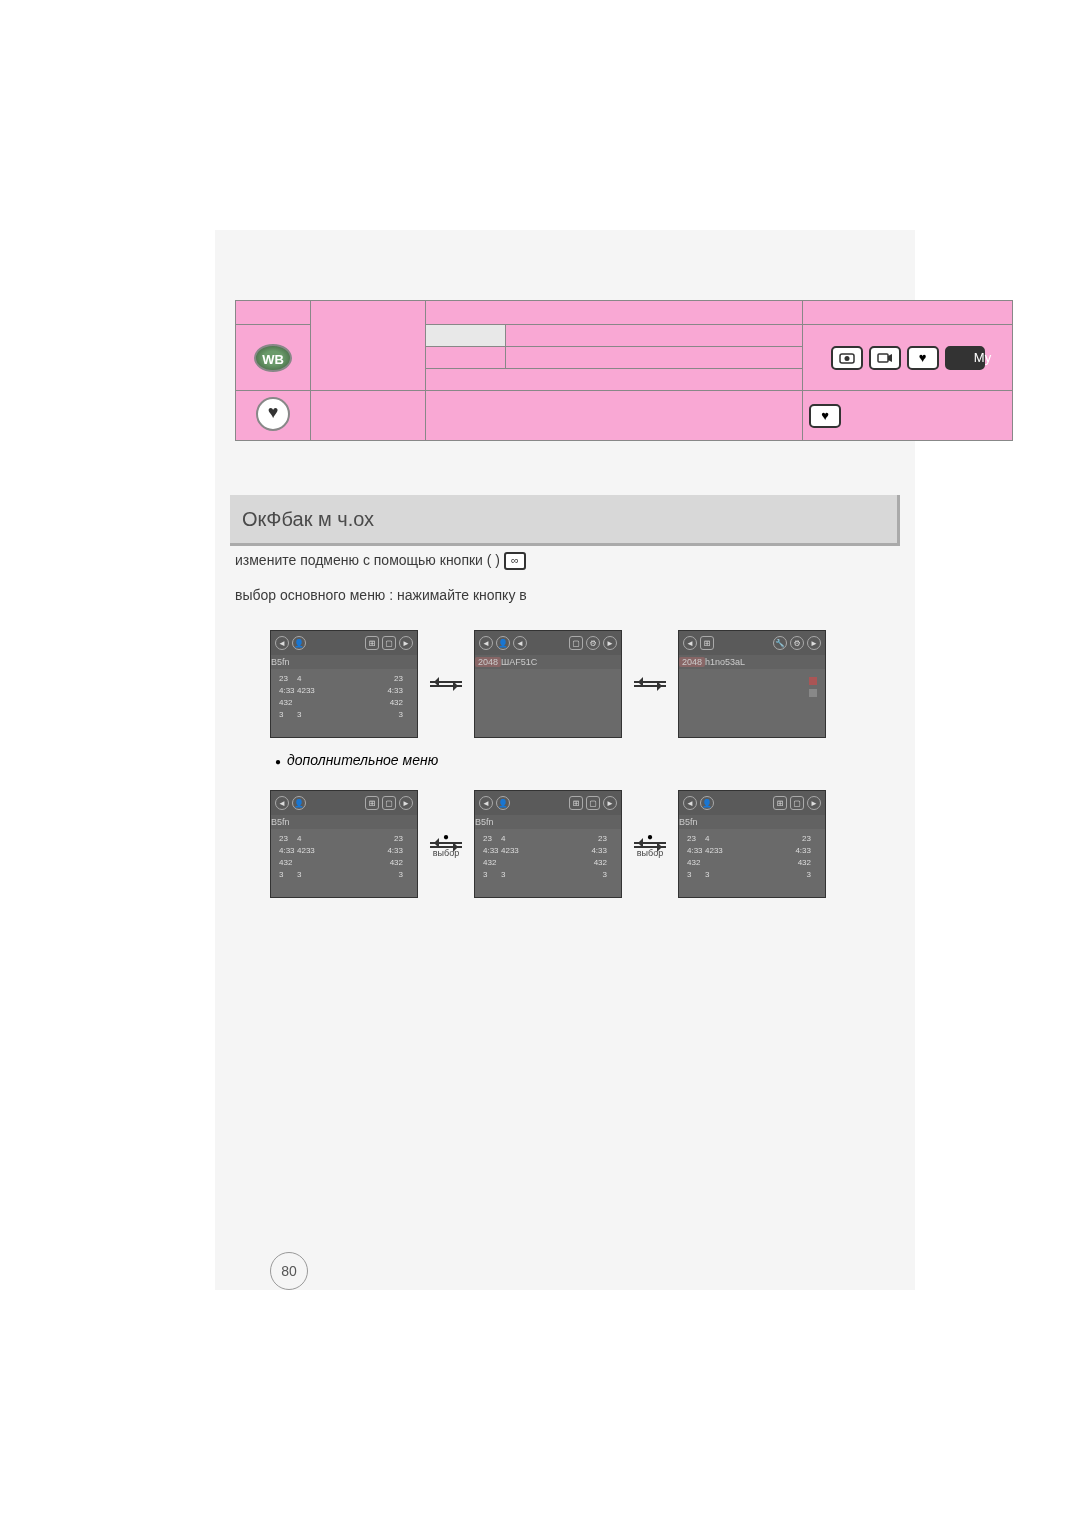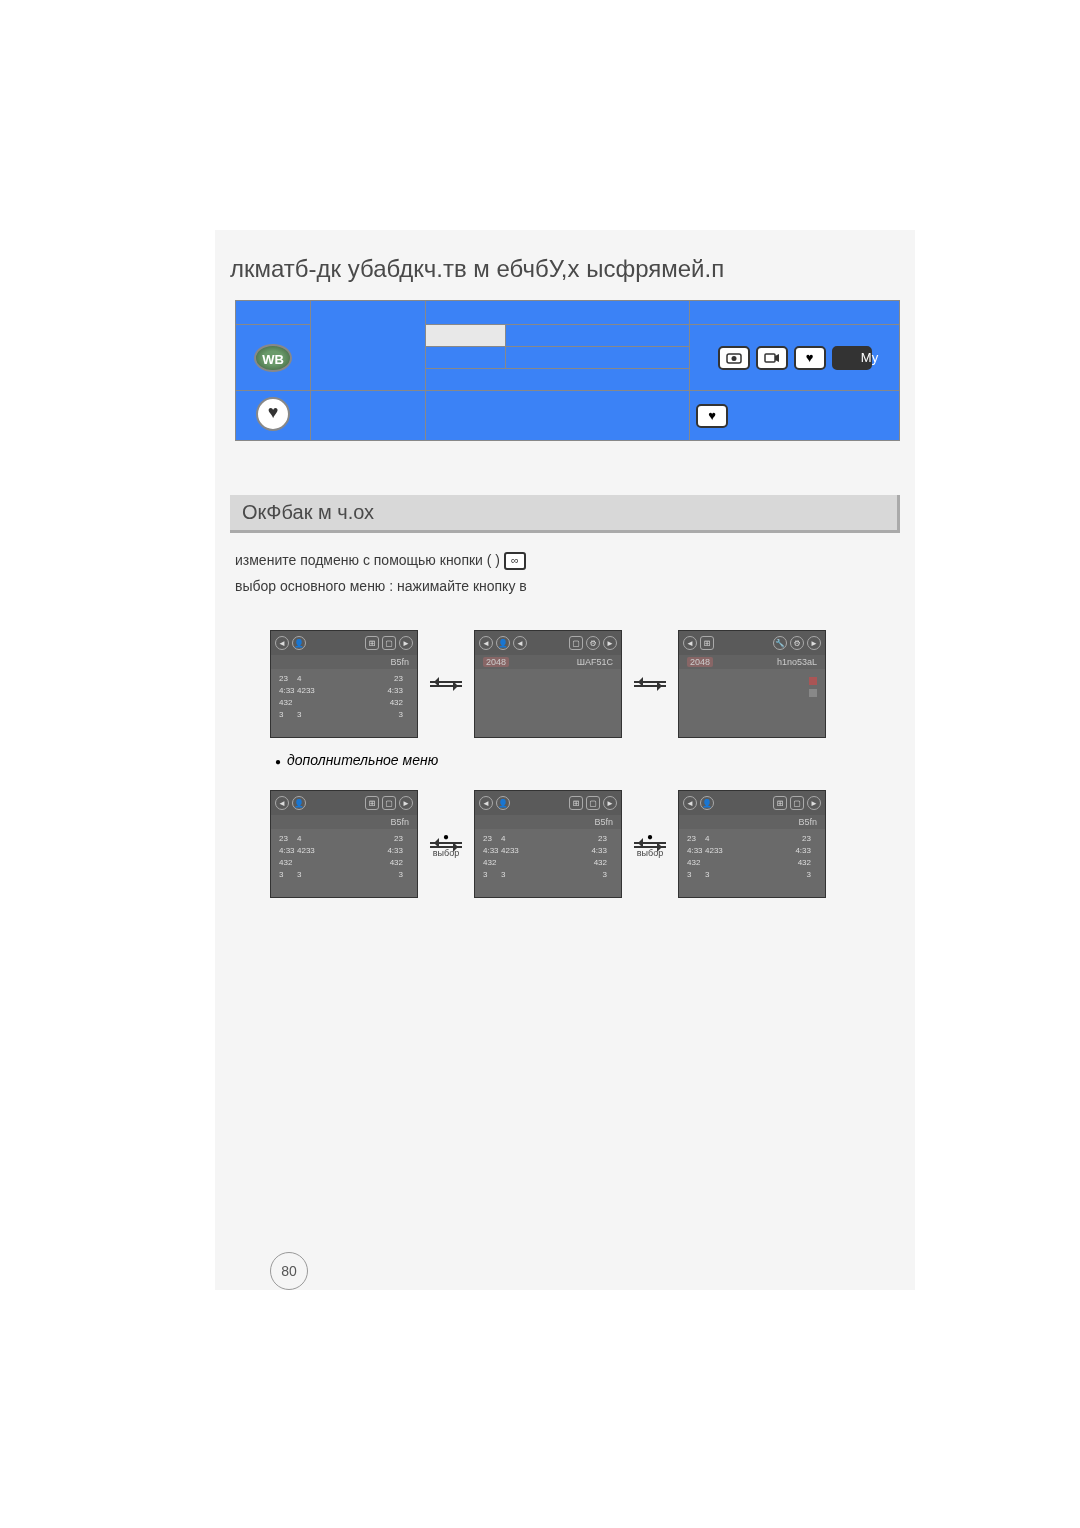--- a/index.html
+++ b/index.html
@@ -23,23 +23,23 @@
       left: 15px;
       top: 25px;
       font-size: 24px;
       color: #4a4a4a;
       font-weight: normal;
     }
     .table1 {
       position: absolute;
       left: 20px;
       top: 70px;
-      width: 665px;
+      width: 778px;
       border-collapse: collapse;
-      background: #3b82f6;
+      background: #f9a8d4;
     }
     .table1 td {
       border: 1px solid #888;
       padding: 6px;
       font-size: 13px;
       vertical-align: middle;
     }
     .wb-icon {
       display: inline-block;
       width: 38px;
@@ -86,21 +86,21 @@
       justify-content: center;
       font-size: 13px;
       background: #fff;
     }
     .mode-icon.black { background: #333; color: #fff; border-color: #333; padding-left: 36px; }
     .section-header {
       position: absolute;
       left: 15px;
       top: 265px;
       width: 670px;
-      height: 38px;
+      height: 51px;
       background: #d8d8d8;
       border-bottom: 3px solid #aaa;
       border-right: 3px solid #aaa;
       display: flex;
       align-items: center;
       padding-left: 12px;
       font-size: 20px;
       color: #4a4a4a;
     }
     .body-text {
@@ -160,22 +160,21 @@
       border: 1px solid #aaa;
       display: flex;
       align-items: center;
       justify-content: center;
       font-size: 8px;
       color: #ddd;
     }
     .tb-icon.sq { border-radius: 3px; }
     .tb-spacer { flex: 1; }
     .screen-label {
-      text-align: right;
-      padding: 2px 8px;
+      padding: 2px 0;
       font-size: 9px;
       color: #ccc;
       background: #626262;
     }
     .screen-list {
       padding: 4px 8px;
       font-size: 8px;
       line-height: 1.5;
     }
     .screen-row {
@@ -246,21 +245,20 @@
       align-items: center;
       justify-content: center;
       font-size: 10px;
     }
   </style>
 </head>
 <body>
 
 <div class="page">
 
-  <h1 class="main-title">лкматб-дк убабдкч.тв м ебчбУ,х ысфрямей.п</h1>
 
   <table class="table1">
     <tbody>
         <tr>
       <td style="width:75px;height:24px"></td>
       <td style="width:115px" rowspan="4"></td>
       <td colspan="2" style="width:215px"></td>
       <td style="width:210px"></td>
     </tr>
     <tr>
@@ -307,21 +305,21 @@
     </tr>
   </tbody>
     </table>
 
   <div class="section-header">ОкФбак м ч.ох</div>
 
   <div class="body-text" style="left:20px;top:320px">
     <span>измените подменю с помощью кнопки (           )</span>
     <span class="small-film-icon"></span>
   </div>
-  <div class="body-text" style="left:20px;top:346px">выбор основного меню : нажимайте кнопку в</div>
+  <div class="body-text" style="left:20px;top:355px">выбор основного меню : нажимайте кнопку в</div>
 
   <div class="screens-row row1">
     <div class="screen">
       <div class="screen-topbar">
         <span class="tb-icon">◄</span>
         <span class="tb-icon">👤</span>
         <span class="tb-spacer"></span>
         <span class="tb-icon sq">⊞</span>
         <span class="tb-icon sq">▢</span>
         <span class="tb-icon">►</span>

